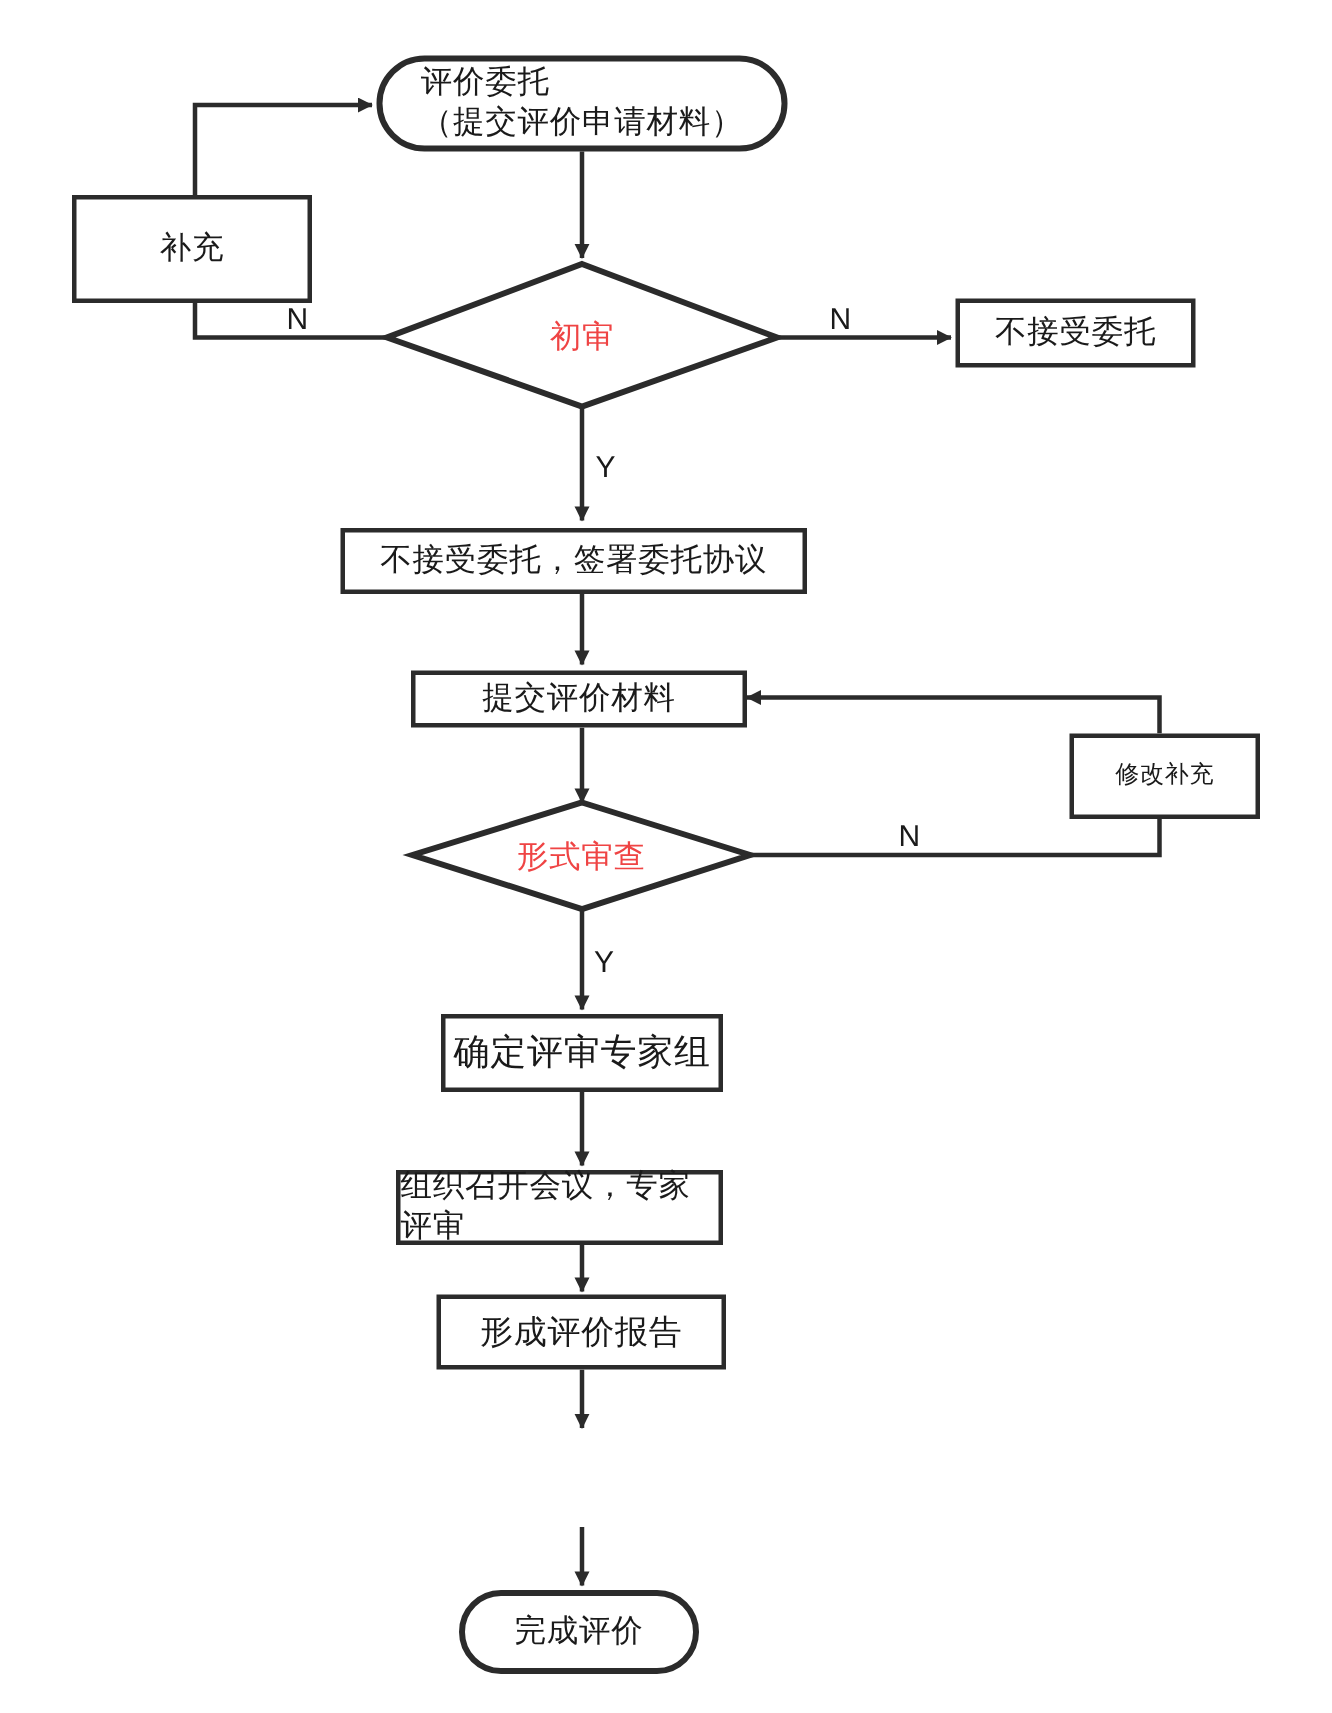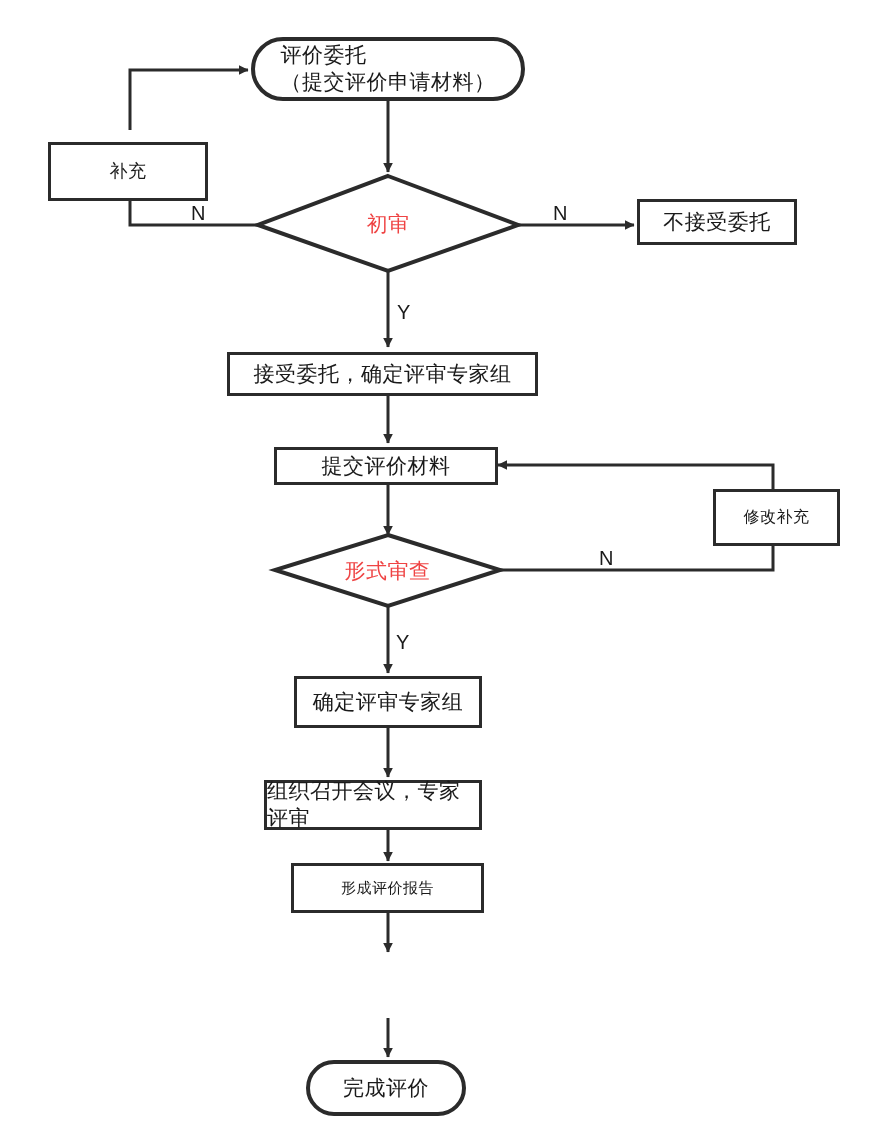--- a/index.html
+++ b/index.html
@@ -72,49 +72,49 @@
 
   <div class="dec" style="left:275px;top:535px;width:225px;height:71px;font-size:21px;">
     <span class="dlabel">形式审查</span>
   </div>
 
   <div class="node term" style="left:251px;top:37px;width:274px;height:64px;font-size:21px;">
     <span class="txt">评价委托
 （提交评价申请材料）</span>
   </div>
 
-  <div class="node proc" style="left:48px;top:130px;width:160px;height:59px;font-size:18px;margin-top:12px;">
+  <div class="node proc" style="left:48px;top:130px;width:160px;height:72px;font-size:21px;">
     <span class="txt">补充</span>
   </div>
 
   <div class="node proc" style="left:637px;top:199px;width:160px;height:46px;font-size:21px;">
     <span class="txt">不接受委托</span>
   </div>
 
   <div class="node proc" style="left:227px;top:352px;width:311px;height:44px;font-size:21px;">
-    <span class="txt">接受委托，确定评审专家组</span>
+    <span class="txt">不接受委托，签署委托协议</span>
   </div>
 
   <div class="node proc" style="left:274px;top:447px;width:224px;height:38px;font-size:21px;">
     <span class="txt">提交评价材料</span>
   </div>
 
   <div class="node proc" style="left:713px;top:489px;width:127px;height:57px;font-size:16px;">
     <span class="txt">修改补充</span>
   </div>
 
-  <div class="node proc" style="left:294px;top:676px;width:188px;height:52px;font-size:21px;">
+  <div class="node proc" style="left:294px;top:676px;width:188px;height:52px;font-size:24px;">
     <span class="txt">确定评审专家组</span>
   </div>
 
   <div class="node proc" style="left:264px;top:780px;width:218px;height:50px;font-size:21px;">
     <span class="txt">组织召开会议，专家评审</span>
   </div>
 
-  <div class="node proc" style="left:291px;top:863px;width:193px;height:50px;font-size:15px;">
+  <div class="node proc" style="left:291px;top:863px;width:193px;height:50px;font-size:22px;">
     <span class="txt">形成评价报告</span>
   </div>
 
 
   <div class="node term" style="left:306px;top:1060px;width:160px;height:56px;font-size:21px;">
     <span class="txt">完成评价</span>
   </div>
 
   <div class="edge-label" style="left:191px;top:203px;">N</div>
 

